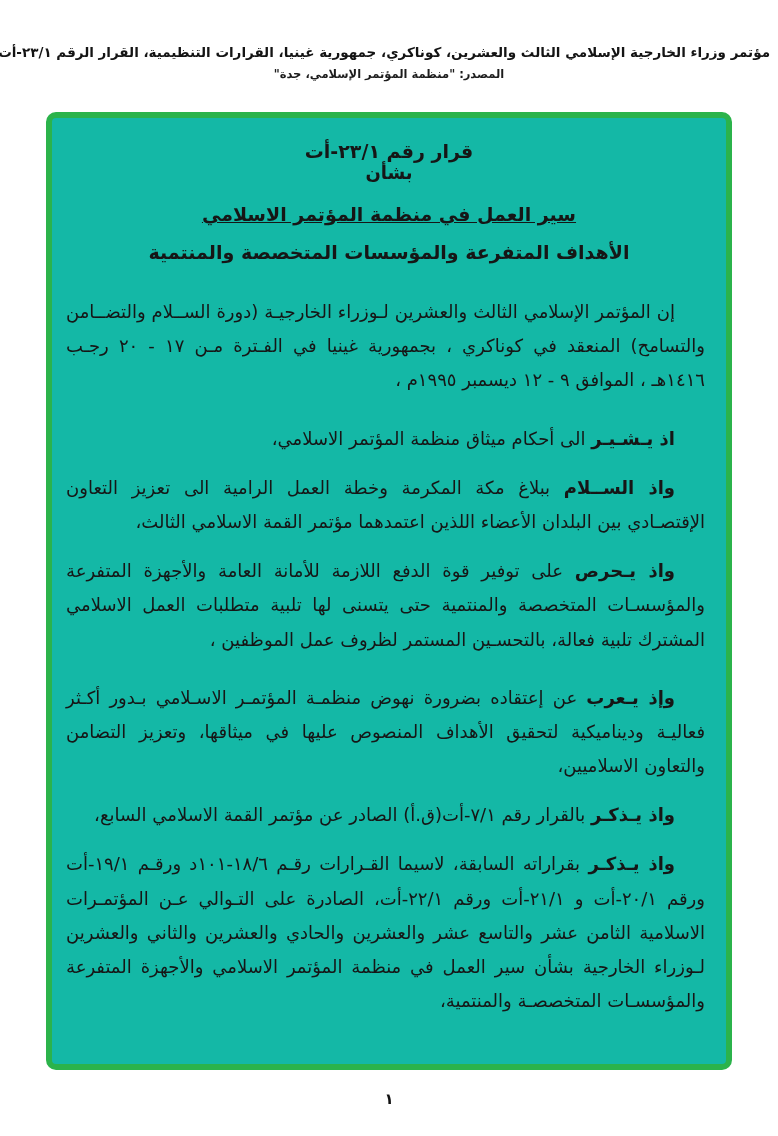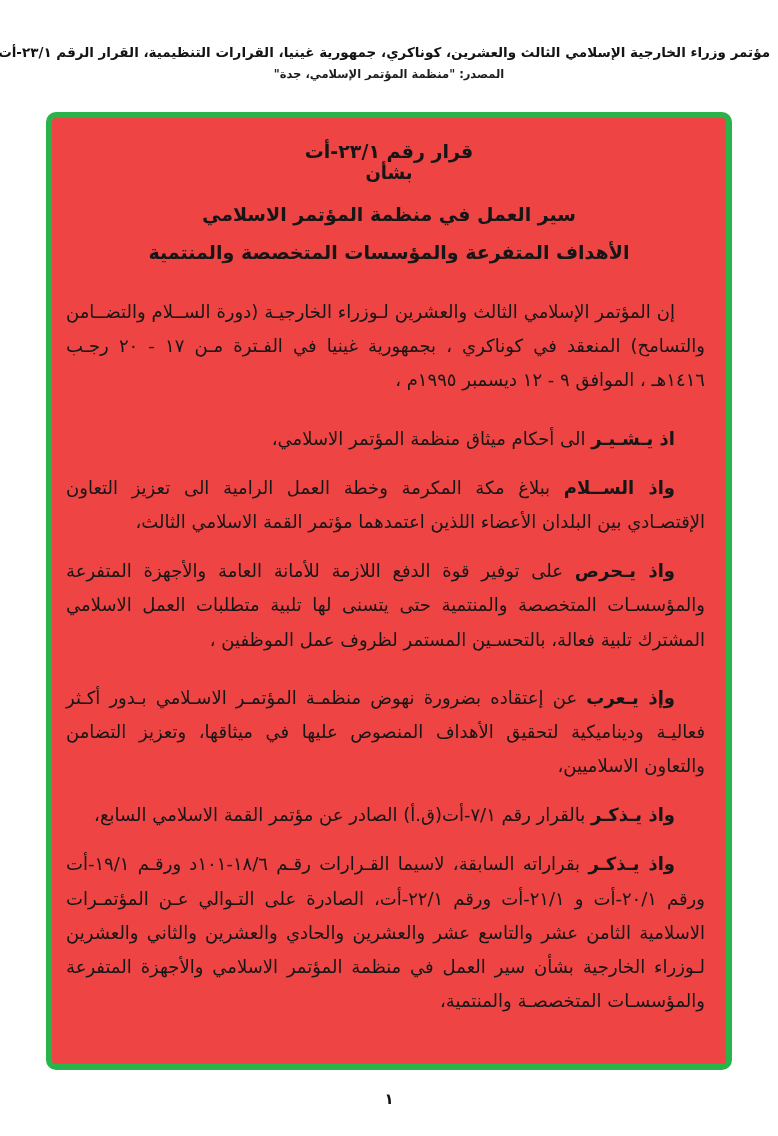--- a/index.html
+++ b/index.html
@@ -41,39 +41,40 @@
   .green-frame {
     position: absolute;
     box-sizing: border-box;
     left: 46px;
     top: 112px;
     width: 686px;
     height: 958px;
     border: 6px solid #2bb34b;
     border-radius: 10px;
     padding: 14px 10px 0 10px;
-    background: #ef4444;
+    background: #14b8a6;
   }
   .title-block {
     text-align: center;
     direction: rtl;
   }
   .title-number {
     font-size: 19px;
     font-weight: bold;
     margin-top: 8px;
   }
   .title-regarding {
     font-size: 18px;
     font-weight: bold;
   }
   .title-subject1 {
     font-size: 19px;
     font-weight: bold;
     margin-top: 20px;
+    text-decoration: underline;
   }
   .title-subject2 {
     font-size: 19px;
     font-weight: bold;
     margin-top: 16px;
   }
   .body-text {
     margin-top: 32px;
     padding: 0 4px;
     direction: rtl;

